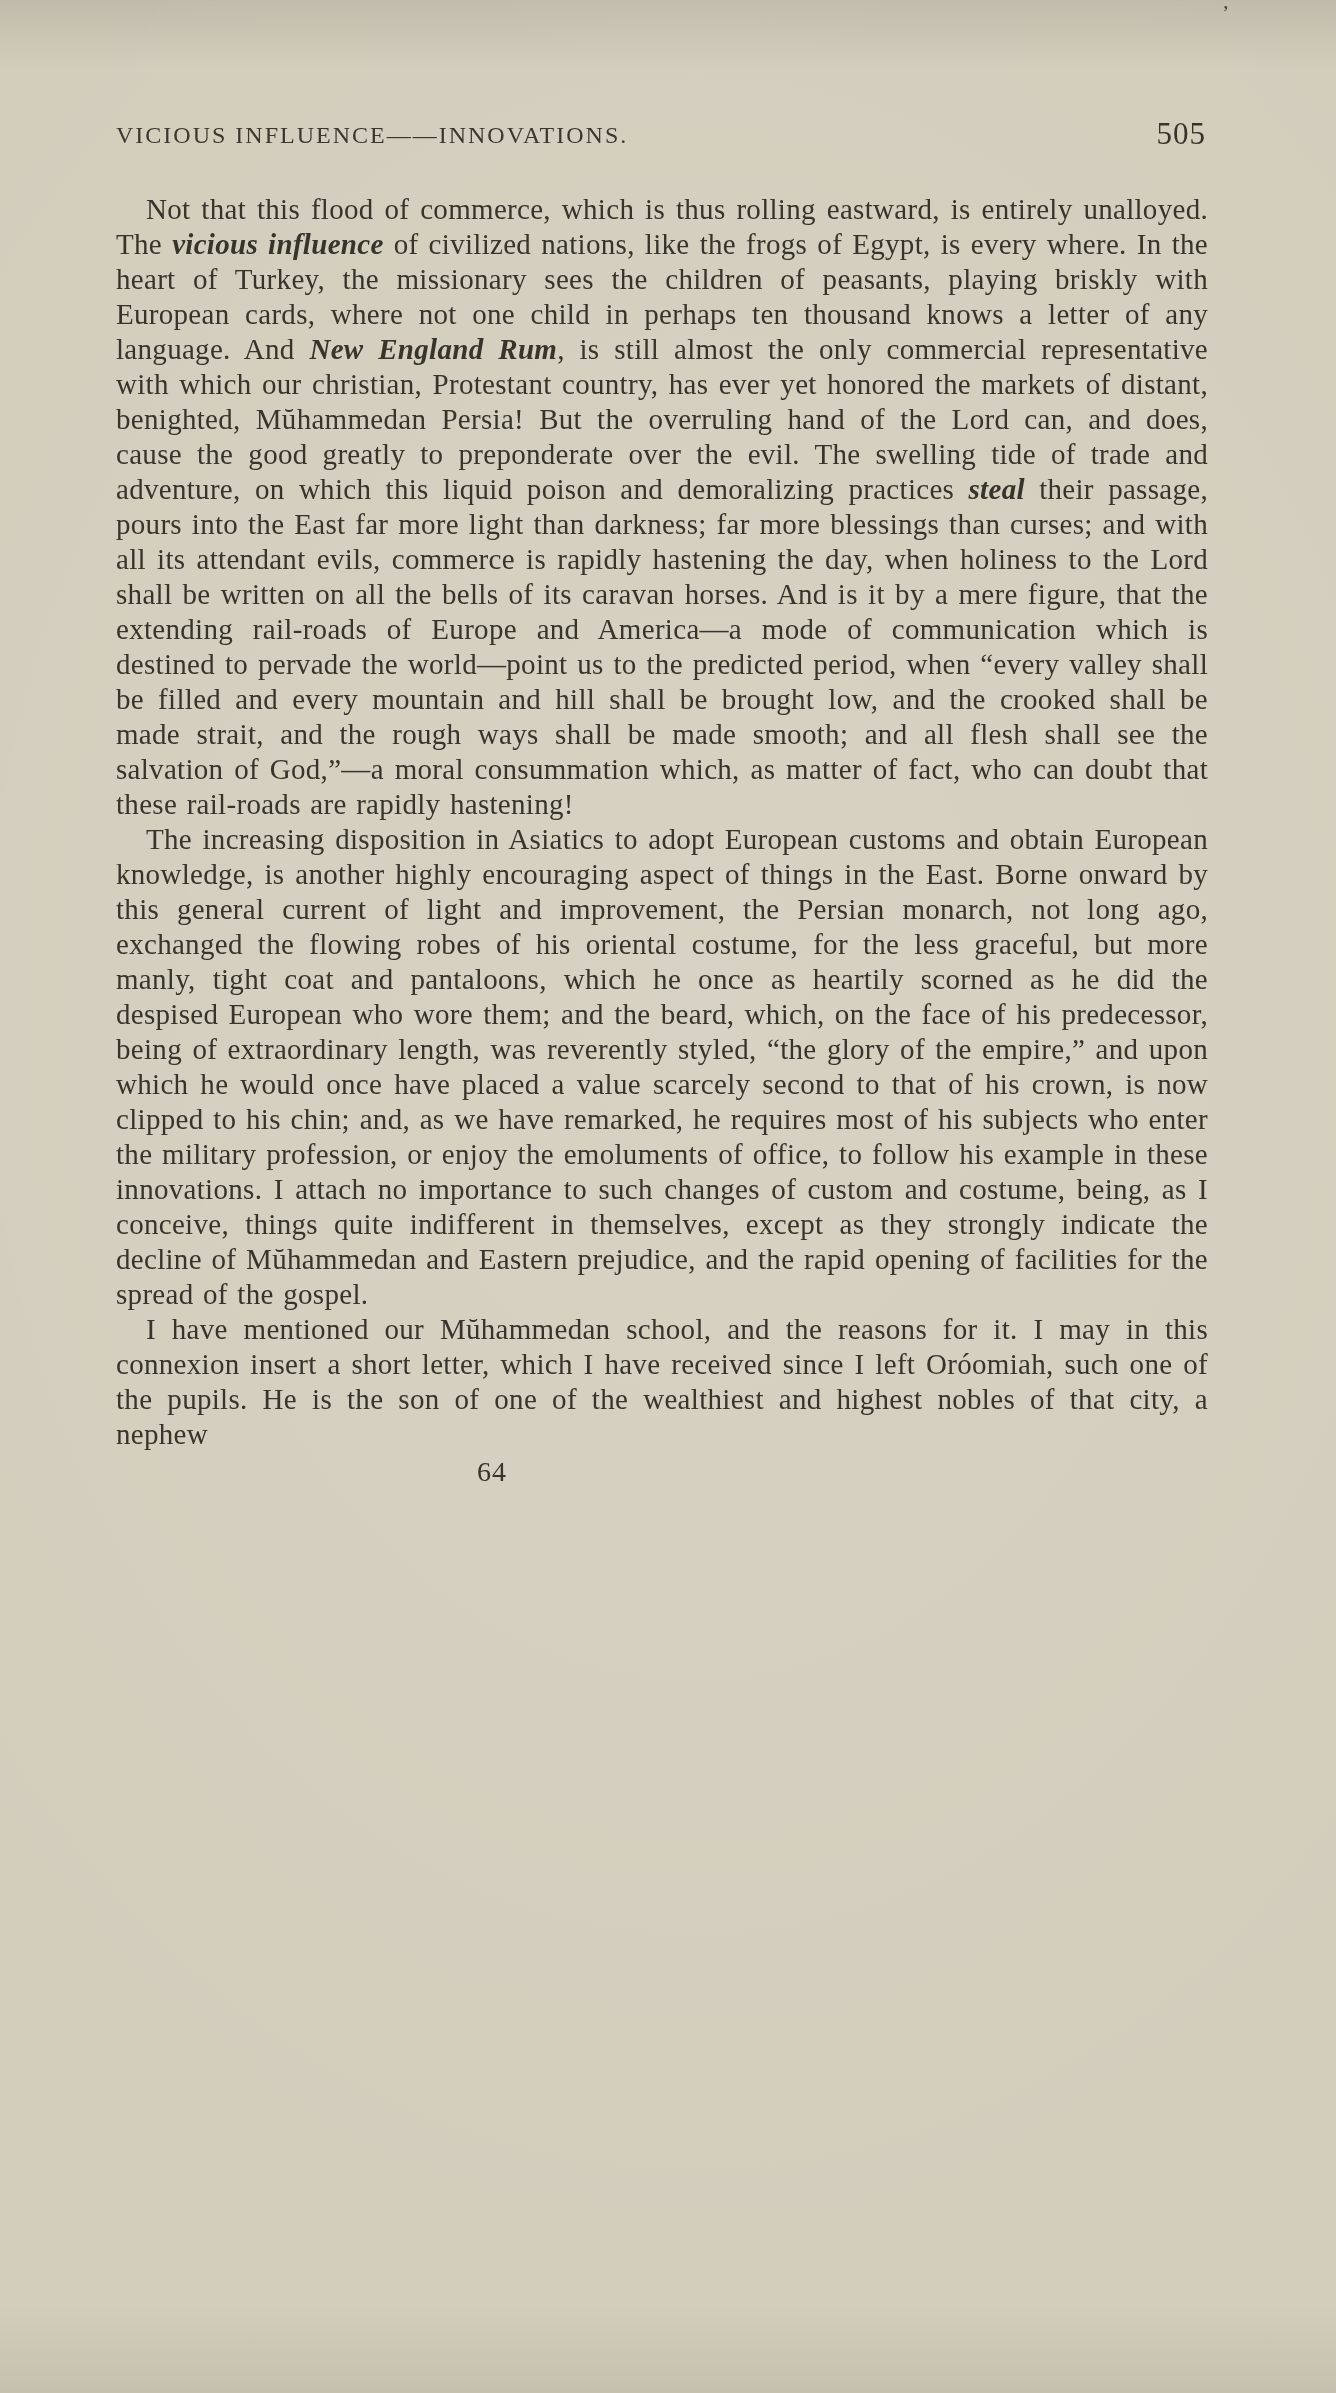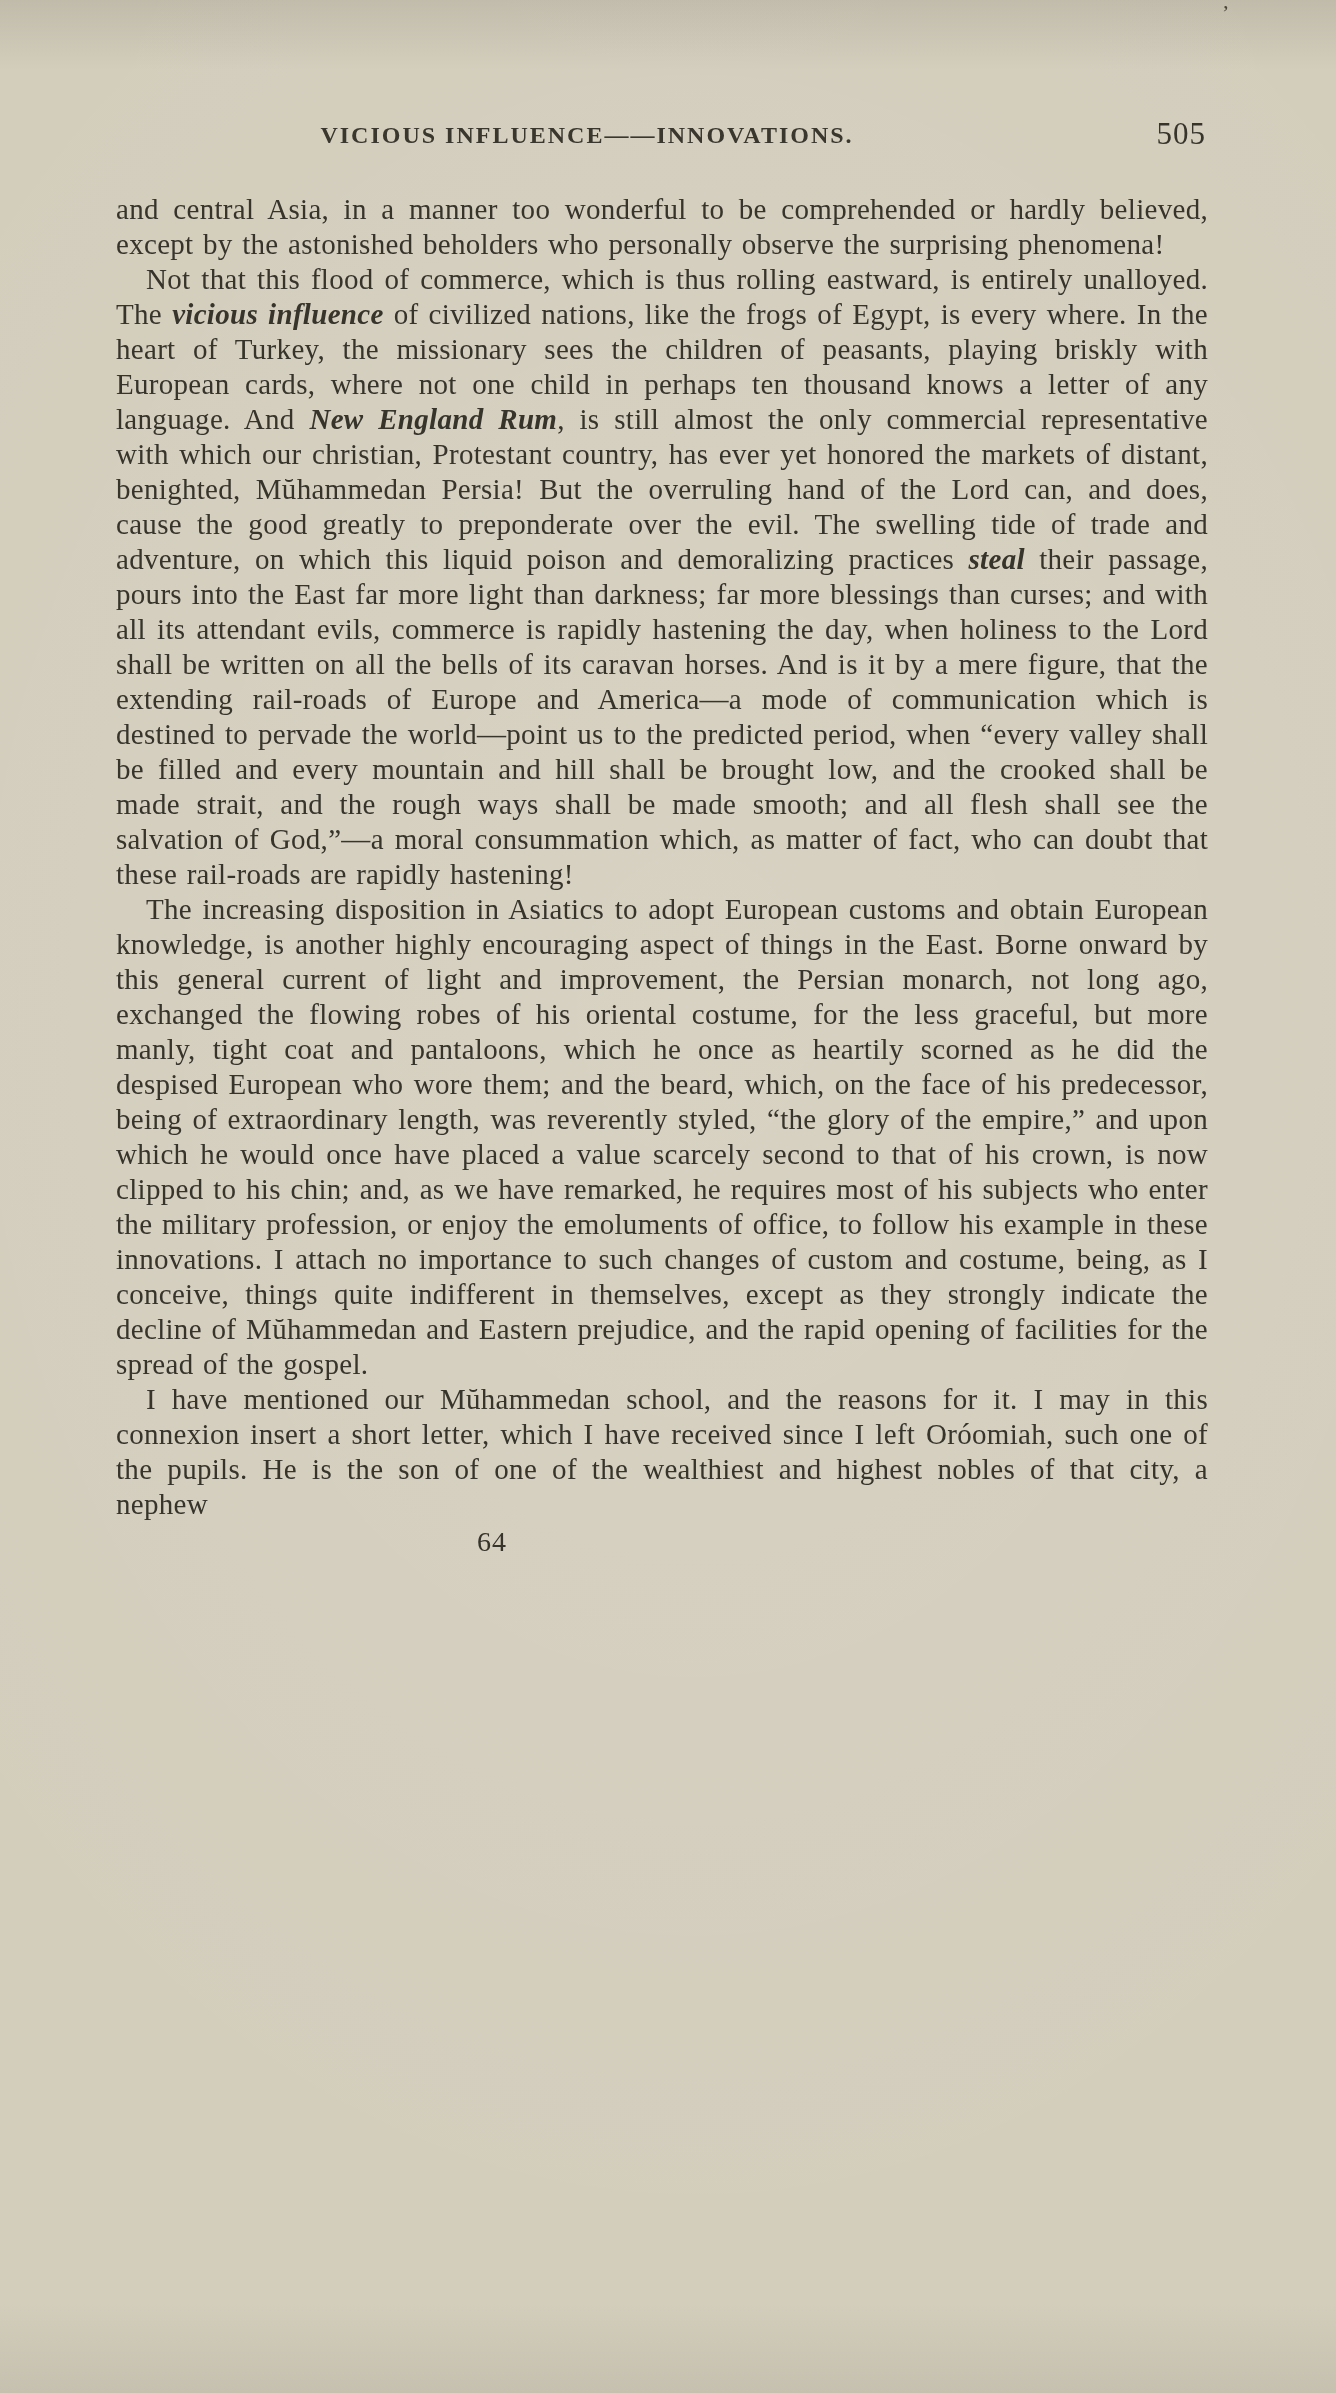--- a/index.html
+++ b/index.html
@@ -35,23 +35,23 @@
     top: 122px;
     width: 1092px;
   }
   .header {
     position: relative;
     height: 44px;
     margin-bottom: 26px;
   }
   .running-title {
     display: block;
-    text-align: center;
+    text-align: left;
     padding-right: 150px;
-    font-weight: bold;
+    font-weight: normal;
     font-size: 24px;
     letter-spacing: 2px;
     color: #3a372e;
     white-space: nowrap;
   }
   .page-number {
     position: absolute;
     right: 2px;
     top: -6px;
     font-size: 31px;
@@ -85,20 +85,19 @@
 <body>
 
 <div class="page" style="color: rgb(55, 52, 44);">
   <span class="ink-speck">’</span>
   <div class="content">
     <div class="header">
       <span class="running-title">VICIOUS INFLUENCE——INNOVATIONS.</span>
       <span class="page-number">505</span>
     </div>
     <div class="body-text">
-        <p class="para"><span>and central Asia, in a manner too wonderful to be comprehended or hardly believed, except by the astonished beholders who personally observe the surprising phenomena!</span></p>
         <p class="para indent"><span>Not that this flood of commerce, which is thus rolling eastward, is entirely unalloyed. The </span><i>vicious influence</i><span> of civilized nations, like the frogs of Egypt, is every where. In the heart of Turkey, the missionary sees the children of peasants, playing briskly with European cards, where not one child in perhaps ten thousand knows a letter of any language. And </span><i>New England Rum</i><span>, is still almost the only commercial representative with which our christian, Protestant country, has ever yet honored the markets of distant, benighted, Mŭhammedan Persia! But the overruling hand of the Lord can, and does, cause the good greatly to preponderate over the evil. The swelling tide of trade and adventure, on which this liquid poison and demoralizing practices </span><i>steal</i><span> their passage, pours into the East far more light than darkness; far more blessings than curses; and with all its attendant evils, commerce is rapidly hastening the day, when holiness to the Lord shall be written on all the bells of its caravan horses. And is it by a mere figure, that the extending rail-roads of Europe and America—a mode of communication which is destined to pervade the world—point us to the predicted period, when “every valley shall be filled and every mountain and hill shall be brought low, and the crooked shall be made strait, and the rough ways shall be made smooth; and all flesh shall see the salvation of God,”—a moral consummation which, as matter of fact, who can doubt that these rail-roads are rapidly hastening!</span></p>
         <p class="para indent"><span>The increasing disposition in Asiatics to adopt European customs and obtain European knowledge, is another highly encouraging aspect of things in the East. Borne onward by this general current of light and improvement, the Persian monarch, not long ago, exchanged the flowing robes of his oriental costume, for the less graceful, but more manly, tight coat and pantaloons, which he once as heartily scorned as he did the despised European who wore them; and the beard, which, on the face of his predecessor, being of extraordinary length, was reverently styled, “the glory of the empire,” and upon which he would once have placed a value scarcely second to that of his crown, is now clipped to his chin; and, as we have remarked, he requires most of his subjects who enter the military profession, or enjoy the emoluments of office, to follow his example in these innovations. I attach no importance to such changes of custom and costume, being, as I conceive, things quite indifferent in themselves, except as they strongly indicate the decline of Mŭhammedan and Eastern prejudice, and the rapid opening of facilities for the spread of the gospel.</span></p>
         <p class="para indent"><span>I have mentioned our Mŭhammedan school, and the reasons for it. I may in this connexion insert a short letter, which I have received since I left Oróomiah, such one of the pupils. He is the son of one of the wealthiest and highest nobles of that city, a nephew</span></p>
       </div>
     <div class="signature">64</div>
   </div>
 </div>
 
 </body></html>

